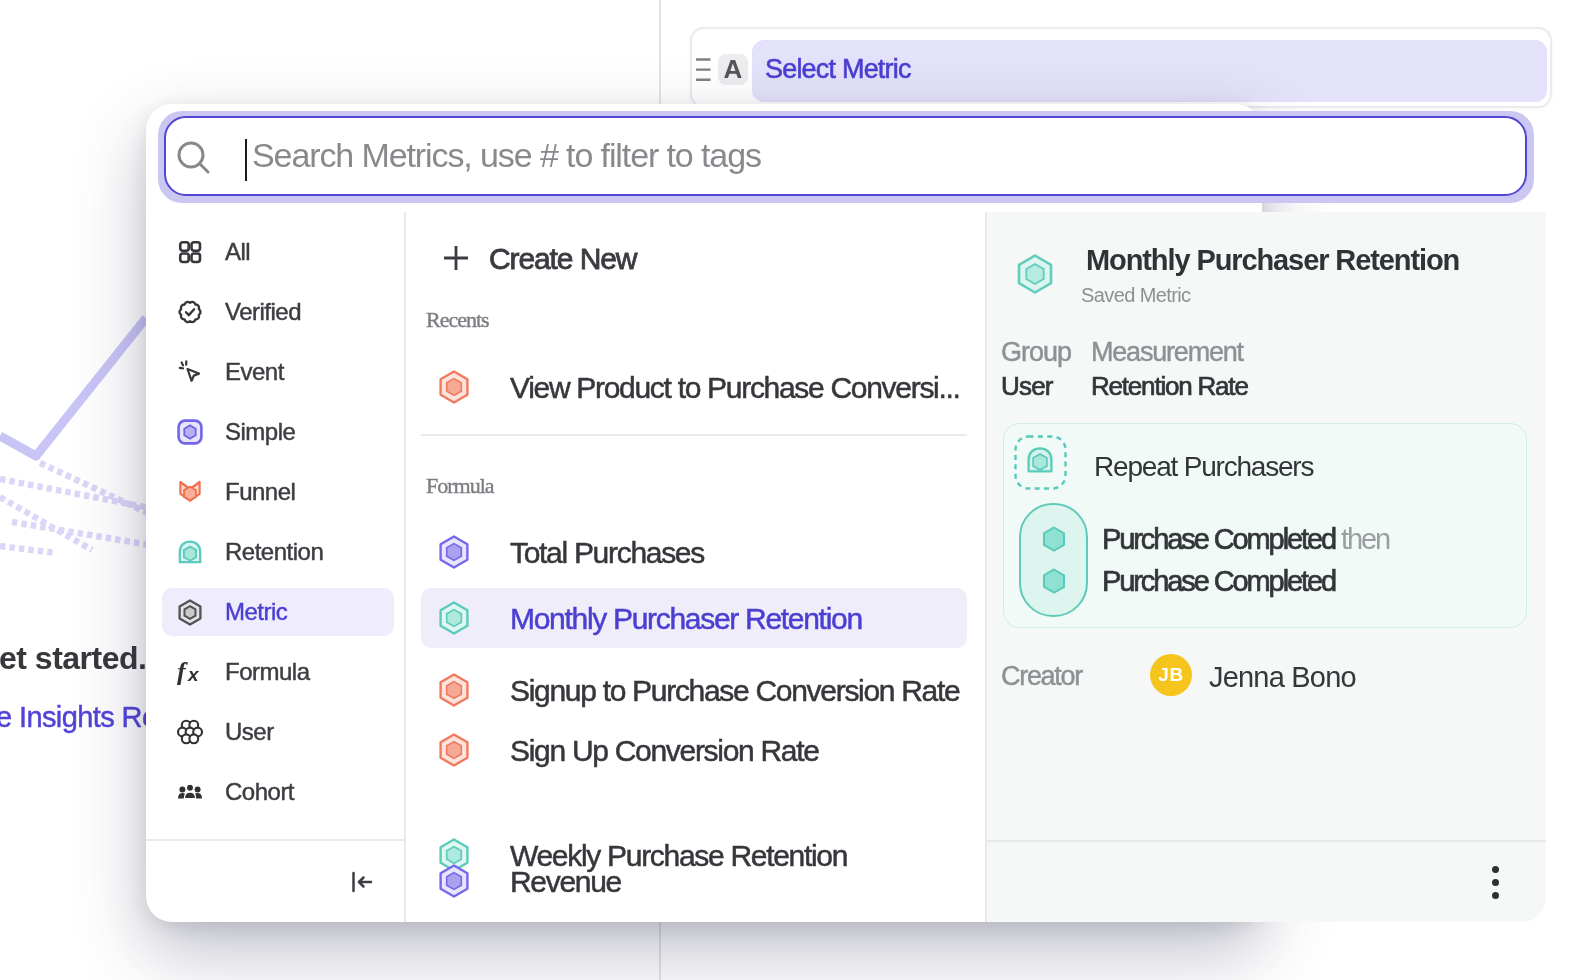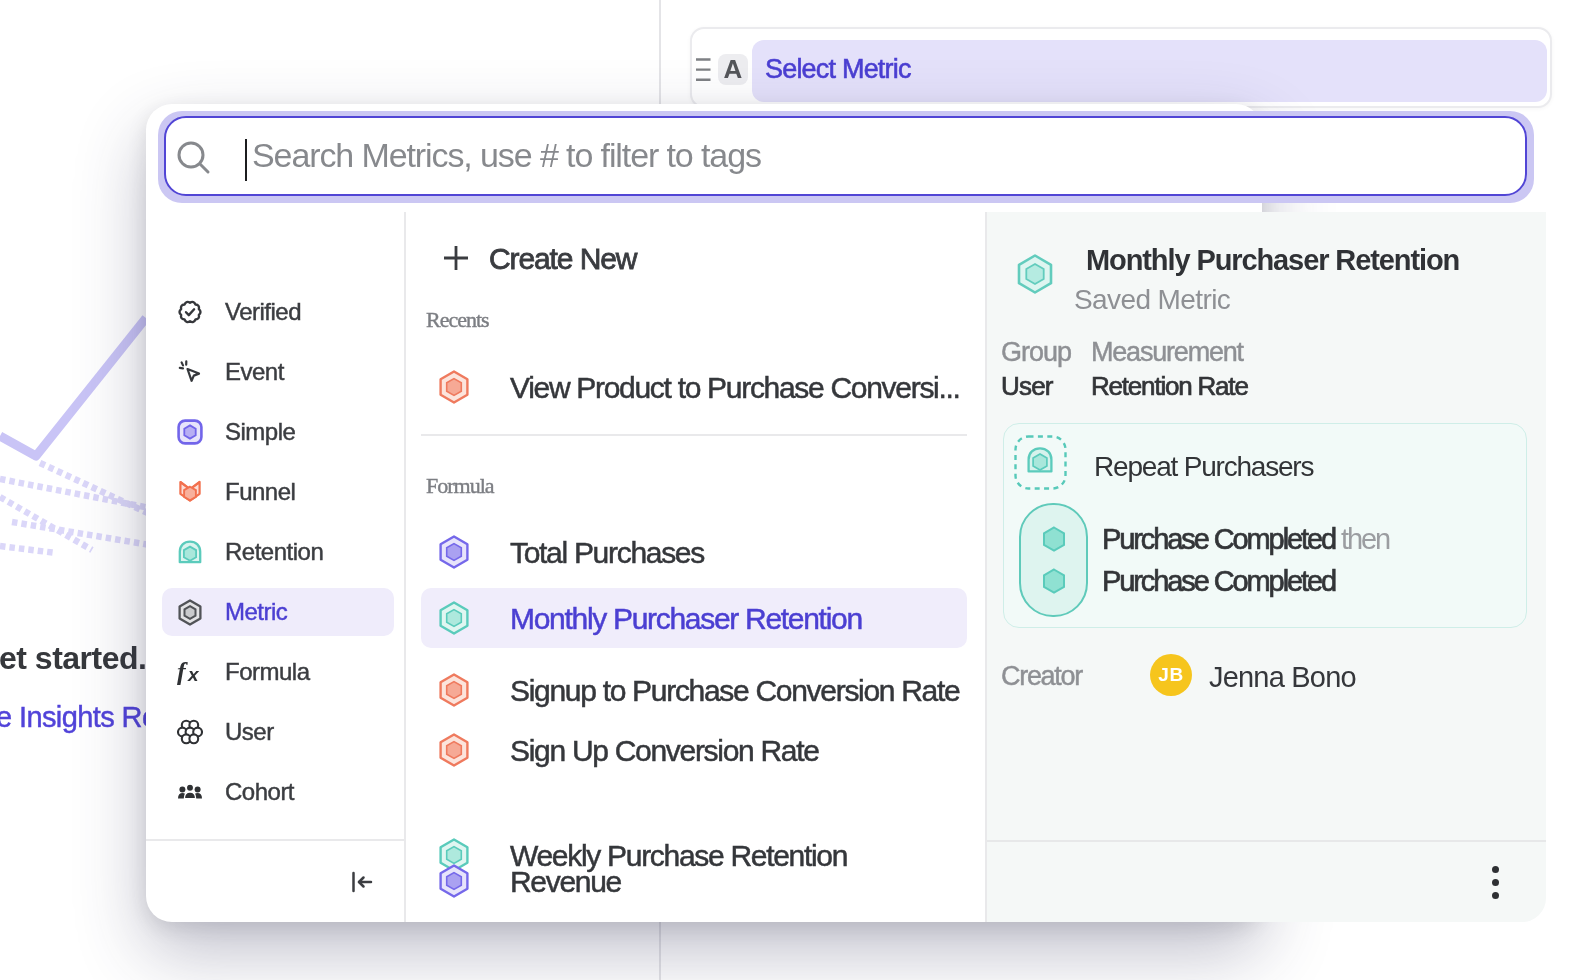--- a/index.html
+++ b/index.html
@@ -91,20 +91,31 @@
         <circle cx="17" cy="17" r="12" fill="none" stroke="#87898d" stroke-width="3"></circle>
         <path d="M26 26 L34 34" stroke="#87898d" stroke-width="3" stroke-linecap="round"></path>
       </svg>
       <div class="abs" id="caret"></div>
       <div class="abs" id="placeholder">Search Metrics, use # to filter to tags</div>
     </div>
   </div>
   <div class="abs vdiv" style="left:258px;"></div>
   <div class="abs vdiv" style="left:839px;"></div>
 
+  <div class="abs sitem" style="top:124px;">
+    <svg width="26" height="26" viewBox="0 0 24 24">
+        <g fill="none" stroke="#35373b" stroke-width="2.4">
+      <rect x="3" y="3" width="7.8" height="7.8" rx="2.2"></rect>
+          <rect x="13.4" y="3" width="7.8" height="7.8" rx="2.2"></rect>
+      <rect x="3" y="13.4" width="7.8" height="7.8" rx="2.2"></rect>
+          <rect x="13.4" y="13.4" width="7.8" height="7.8" rx="2.2"></rect>
+        </g>
+      </svg>
+    <span>All</span>
+    </div>
   <div class="abs sitem" style="top:184px;">
     <svg width="26" height="26" viewBox="0 0 24 24">
       <path d="M12.00 3.40 Q15.46 1.35 17.05 5.04 Q21.06 5.42 20.18 9.34 Q23.20 12.00 20.18 14.66 Q21.06 18.58 17.05 18.96 Q15.46 22.65 12.00 20.60 Q8.54 22.65 6.95 18.96 Q2.94 18.58 3.82 14.66 Q0.80 12.00 3.82 9.34 Q2.94 5.42 6.95 5.04 Q8.54 1.35 12.00 3.40 Z" fill="none" stroke="#35373b" stroke-width="2.2" stroke-linejoin="round"></path>
       <path d="M8.3 12.2 L10.9 14.9 L15.8 9.5" fill="none" stroke="#35373b" stroke-width="2.2" stroke-linecap="round" stroke-linejoin="round"></path>
       </svg>
     <span>Verified</span>
     </div>
   <div class="abs sitem" style="top:244px;">
     <svg width="26" height="26" viewBox="0 0 26 26">
         <g fill="none" stroke="#35373b" stroke-width="2.2" stroke-linecap="round" stroke-linejoin="round">
@@ -245,21 +256,21 @@
       <path d="M15.0 8.6 L22.3 12.8 L22.3 21.2 L15.0 25.4 L7.7 21.2 L7.7 12.8 Z" fill="#aaa1f1" stroke="#7568ea" stroke-width="1.6"></path>
       </svg>
     <span>Revenue</span>
     </div>
   <div class="abs" id="rpanel">
     <svg class="abs" width="38" height="42" viewBox="0 0 38 42" style="left:31px;top:41px;">
       <path d="M19.0 2.5 L35.0 11.8 L35.0 30.2 L19.0 39.5 L3.0 30.2 L3.0 11.8 Z" fill="#ddf5f0" stroke="#62ccbd" stroke-width="2.6" stroke-linejoin="round"></path>
       <path d="M19.0 11.0 L27.7 16.0 L27.7 26.0 L19.0 31.0 L10.3 26.0 L10.3 16.0 Z" fill="#b5ebe1" stroke="#62ccbd" stroke-width="1.8"></path>
       </svg>
     <div class="abs" style="left:101px;top:32px;font-size:29px;font-weight:700;color:#303236;letter-spacing:-1.1px;">Monthly Purchaser Retention</div>
-    <div class="abs gray" style="left:89px;top:72px;font-size:28px;letter-spacing:-0.6px;">Saved Metric</div>
+    <div class="abs gray" style="left:96px;top:72px;font-size:20px;letter-spacing:-0.6px;">Saved Metric</div>
     <div class="abs gray med" style="left:16px;top:125px;font-size:27px;color:#8e9094;letter-spacing:-1px;">Group</div>
     <div class="abs gray med" style="left:106px;top:125px;font-size:27px;color:#8e9094;letter-spacing:-1.2px;">Measurement</div>
     <div class="abs semi" style="left:16px;top:159px;font-size:26px;color:#333538;letter-spacing:-0.8px;">User</div>
     <div class="abs semi" style="left:106px;top:159px;font-size:26px;color:#333538;letter-spacing:-1.2px;">Retention Rate</div>
     <div class="abs" id="rcard">
       <div class="abs" id="dashbox">
         <svg class="abs" width="53" height="55" viewBox="0 0 53 55" style="left:-2.5px;top:-2.5px;">
           <rect x="1.5" y="1.5" width="50" height="52" rx="13" fill="none" stroke="#57c9b9" stroke-width="2.4" stroke-dasharray="5 4.4"></rect>
         </svg>
         <svg class="abs" width="30" height="32" viewBox="0 0 30 32" style="left:9px;top:8px;">

